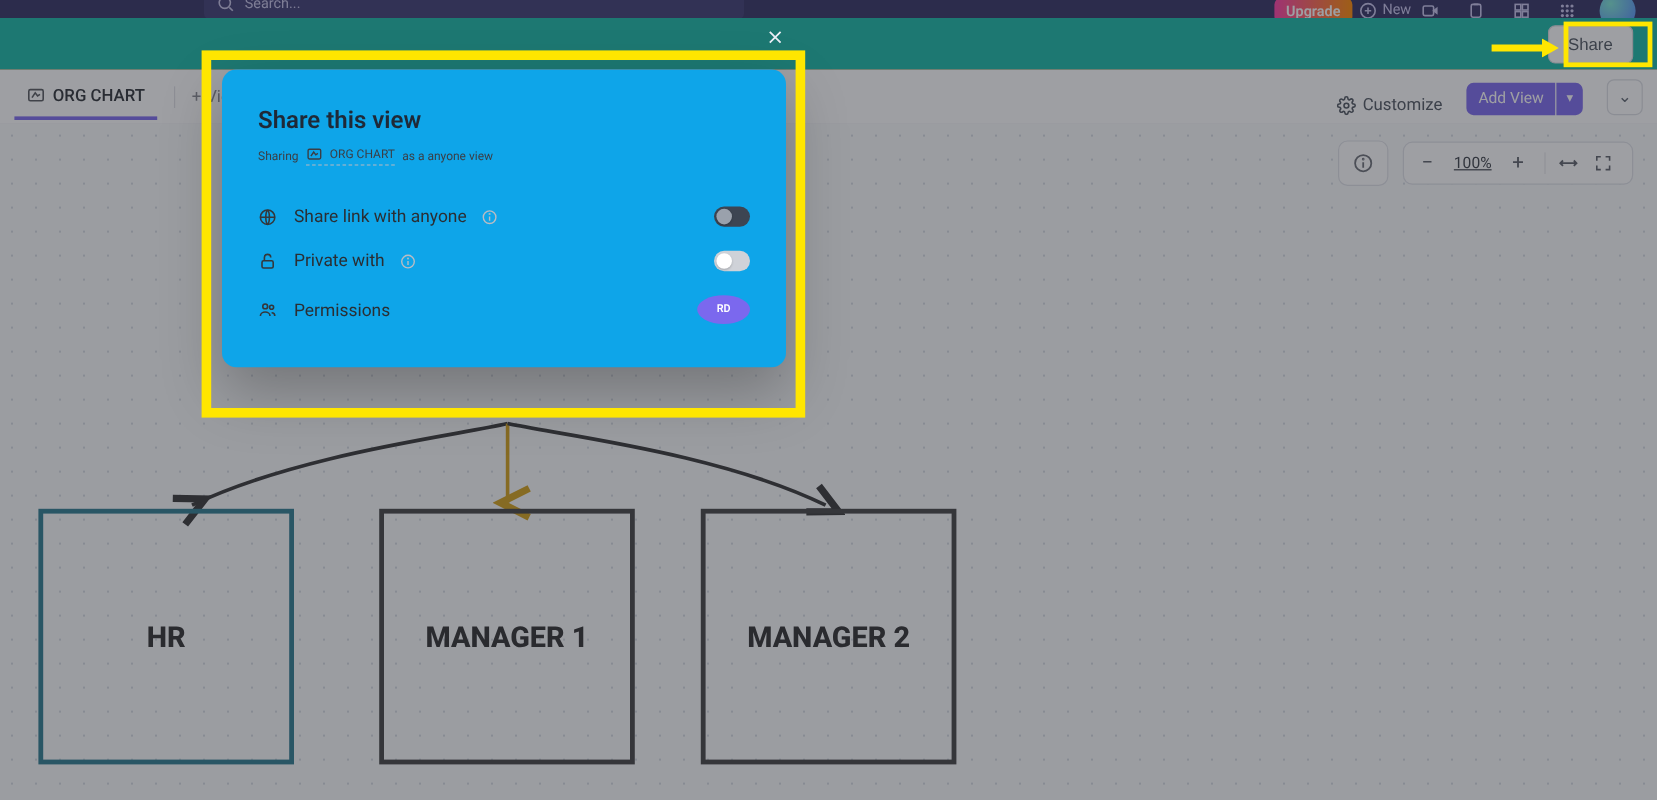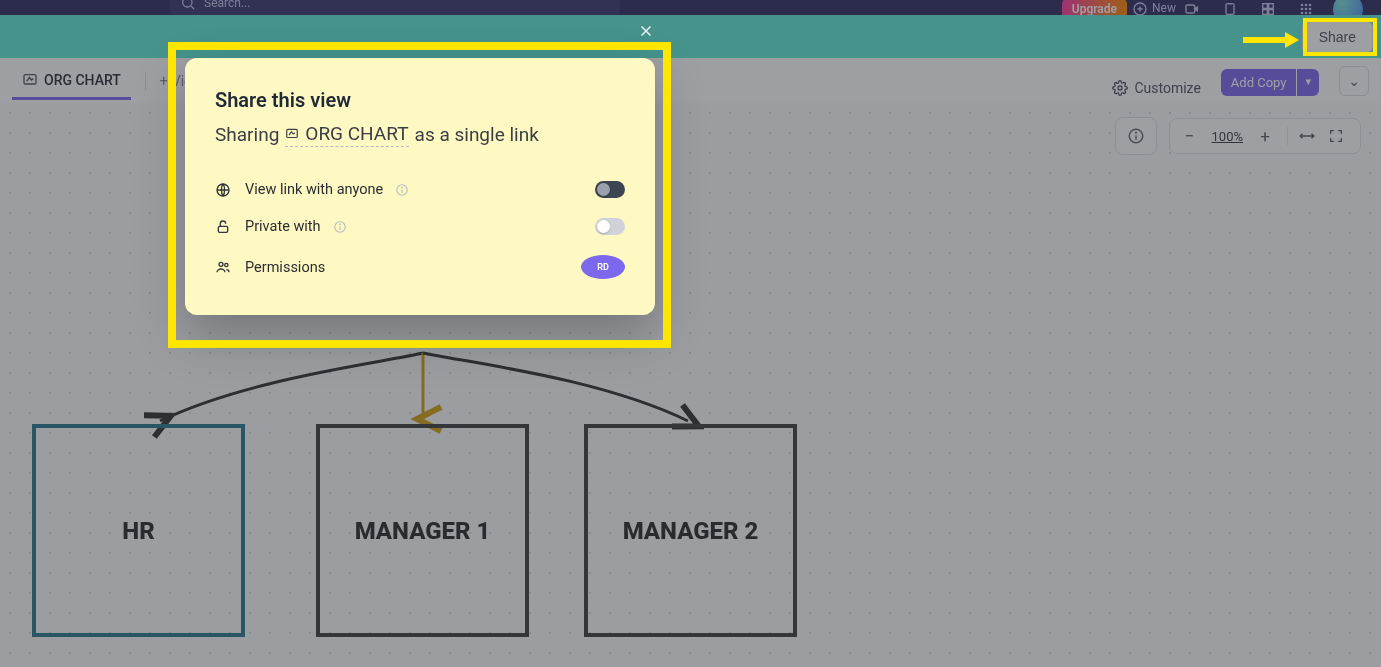--- a/index.html
+++ b/index.html
@@ -34,24 +34,24 @@
     background: linear-gradient(90deg,#ff3ba7,#ff8a00);
     color: #fff; font-size: 12px; font-weight:600;
     padding: 4px 10px; border-radius: 6px;
   }
   .topbar-icon { width:22px; height:22px; display:flex; align-items:center; justify-content:center; color:#c6c3ec; }
   .avatar-top { width:30px; height:30px; border-radius:50%; background: radial-gradient(circle at 30% 30%, #7be6d6, #4f80ff); }
 
   
   .subbar {
     position: absolute; left: 0; top: 15px; right: 0; height: 43px;
-    background: #5eead4;
+    background: #14b8a6;
     border-bottom: 6px solid #f97316;
     display: flex; align-items: center; justify-content:flex-end;
-    padding-right: 8px;
+    padding-right: 20px;
   }
   .share-btn {
     padding: 7px 16px;
     font-size: 14px; color:#4d545e;
     background: #fff;
     border: 1px solid #dcdde2; border-radius: 6px;
     cursor:pointer;
   }
 
   
@@ -139,27 +139,27 @@
   }
   .close-x {
     position:absolute; left:633px; top:18px;
     width:26px; height:26px; color:#eceef6;
     display:flex; align-items:center; justify-content:center;
     font-size:20px; cursor:pointer;
   }
   .modal {
     position:absolute; left:185px; top:58px;
     width:470px;
-    background:#fef9c3; border-radius:12px;
+    background:#0ea5e9; border-radius:12px;
     box-shadow: 0 20px 50px rgba(0,0,0,0.25);
     padding: 30px 30px 26px;
     box-sizing:border-box;
   }
   .modal h3 { margin:0 0 10px 0; font-size:20px; font-weight:600; color:#1f2937; }
-  .modal .subline { font-size:19px; color:#3b3e45; display:flex; gap:6px; align-items:center; margin-bottom:24px; }
+  .modal .subline { font-size:10px; color:#3b3e45; display:flex; gap:6px; align-items:center; margin-bottom:24px; }
   .modal .subline .vname { border-bottom:1px dashed #b8bac1; padding-bottom:1px; display:inline-flex; gap:6px; align-items:center;}
   .modal-row {
     display:flex; align-items:center; padding:10px 0;
     gap:12px;
   }
   .modal-row .icon { width:18px; text-align:center; color:#34373b; }
   .modal-row .label { font-size:14.5px; color:#2b2e33; }
   .modal-row .info { color:#babcc3; font-size:13px; }
   .modal-row .right { margin-left:auto; display:flex; align-items:center; }
 
@@ -291,21 +291,21 @@
     <div class="customize">
       <span>
         <svg class="ic" viewBox="0 0 24 24" fill="none" stroke="currentColor" stroke-width="2">
             <circle cx="12" cy="12" r="3"></circle>
             <path d="M19.4 15a1.65 1.65 0 0 0 .33 1.82l.06.06a2 2 0 1 1-2.83 2.83l-.06-.06a1.65 1.65 0 0 0-1.82-.33 1.65 1.65 0 0 0-1 1.51V21a2 2 0 0 1-4 0v-.09a1.65 1.65 0 0 0-1-1.51 1.65 1.65 0 0 0-1.82.33l-.06.06a2 2 0 1 1-2.83-2.83l.06-.06a1.65 1.65 0 0 0 .33-1.82 1.65 1.65 0 0 0-1.51-1H3a2 2 0 0 1 0-4h.09a1.65 1.65 0 0 0 1.51-1 1.65 1.65 0 0 0-.33-1.82l-.06-.06a2 2 0 1 1 2.83-2.83l.06.06a1.65 1.65 0 0 0 1.82.33 1.65 1.65 0 0 0 1-1.51V3a2 2 0 0 1 4 0v.09a1.65 1.65 0 0 0 1 1.51 1.65 1.65 0 0 0 1.82-.33l.06-.06a2 2 0 1 1 2.83 2.83l-.06.06a1.65 1.65 0 0 0-.33 1.82 1.65 1.65 0 0 0 1.51 1H21a2 2 0 0 1 0 4h-.09a1.65 1.65 0 0 0-1.51 1z"></path>
           </svg>
       </span>
       <span>Customize</span>
     </div>
     <div style="display:flex;">
-      <div class="add-task-btn">Add Copy</div>
+      <div class="add-task-btn">Add View</div>
       <div class="add-task-caret">
         <span>▾</span>
       </div>
     </div>
     <div class="more-btn">
       <span>⌄</span>
     </div>
   </div>
 </div>
 
@@ -383,31 +383,31 @@
       <span>Sharing</span>
       <span class="vname">
         <span>
           <svg width="14" height="14" viewBox="0 0 24 24" fill="none" stroke="currentColor" stroke-width="2">
               <rect x="3" y="4" width="18" height="14" rx="2"></rect>
               <path d="M7 14l4-6 3 4 3-2"></path>
             </svg>
         </span>
         <span>ORG CHART</span>
       </span>
-      <span>as a single link</span>
+      <span>as a anyone view</span>
     </div>
 
     <div class="modal-row">
       <span class="icon">
         <svg class="ic" viewBox="0 0 24 24" fill="none" stroke="currentColor" stroke-width="2">
             <circle cx="12" cy="12" r="9"></circle>
             <path d="M3 12h18M12 3c3 3 3 15 0 18M12 3c-3 3-3 15 0 18"></path>
           </svg>
       </span>
-      <span class="label">View link with anyone</span>
+      <span class="label">Share link with anyone</span>
       <span class="info">
         <svg width="14" height="14" viewBox="0 0 24 24" fill="none" stroke="currentColor" stroke-width="2">
             <circle cx="12" cy="12" r="9"></circle>
             <line x1="12" y1="11" x2="12" y2="17"></line>
             <circle cx="12" cy="7.5" r="0.5" fill="currentColor"></circle>
           </svg>
       </span>
       <div class="right">
           <div class="toggle dark"></div>
         </div>

